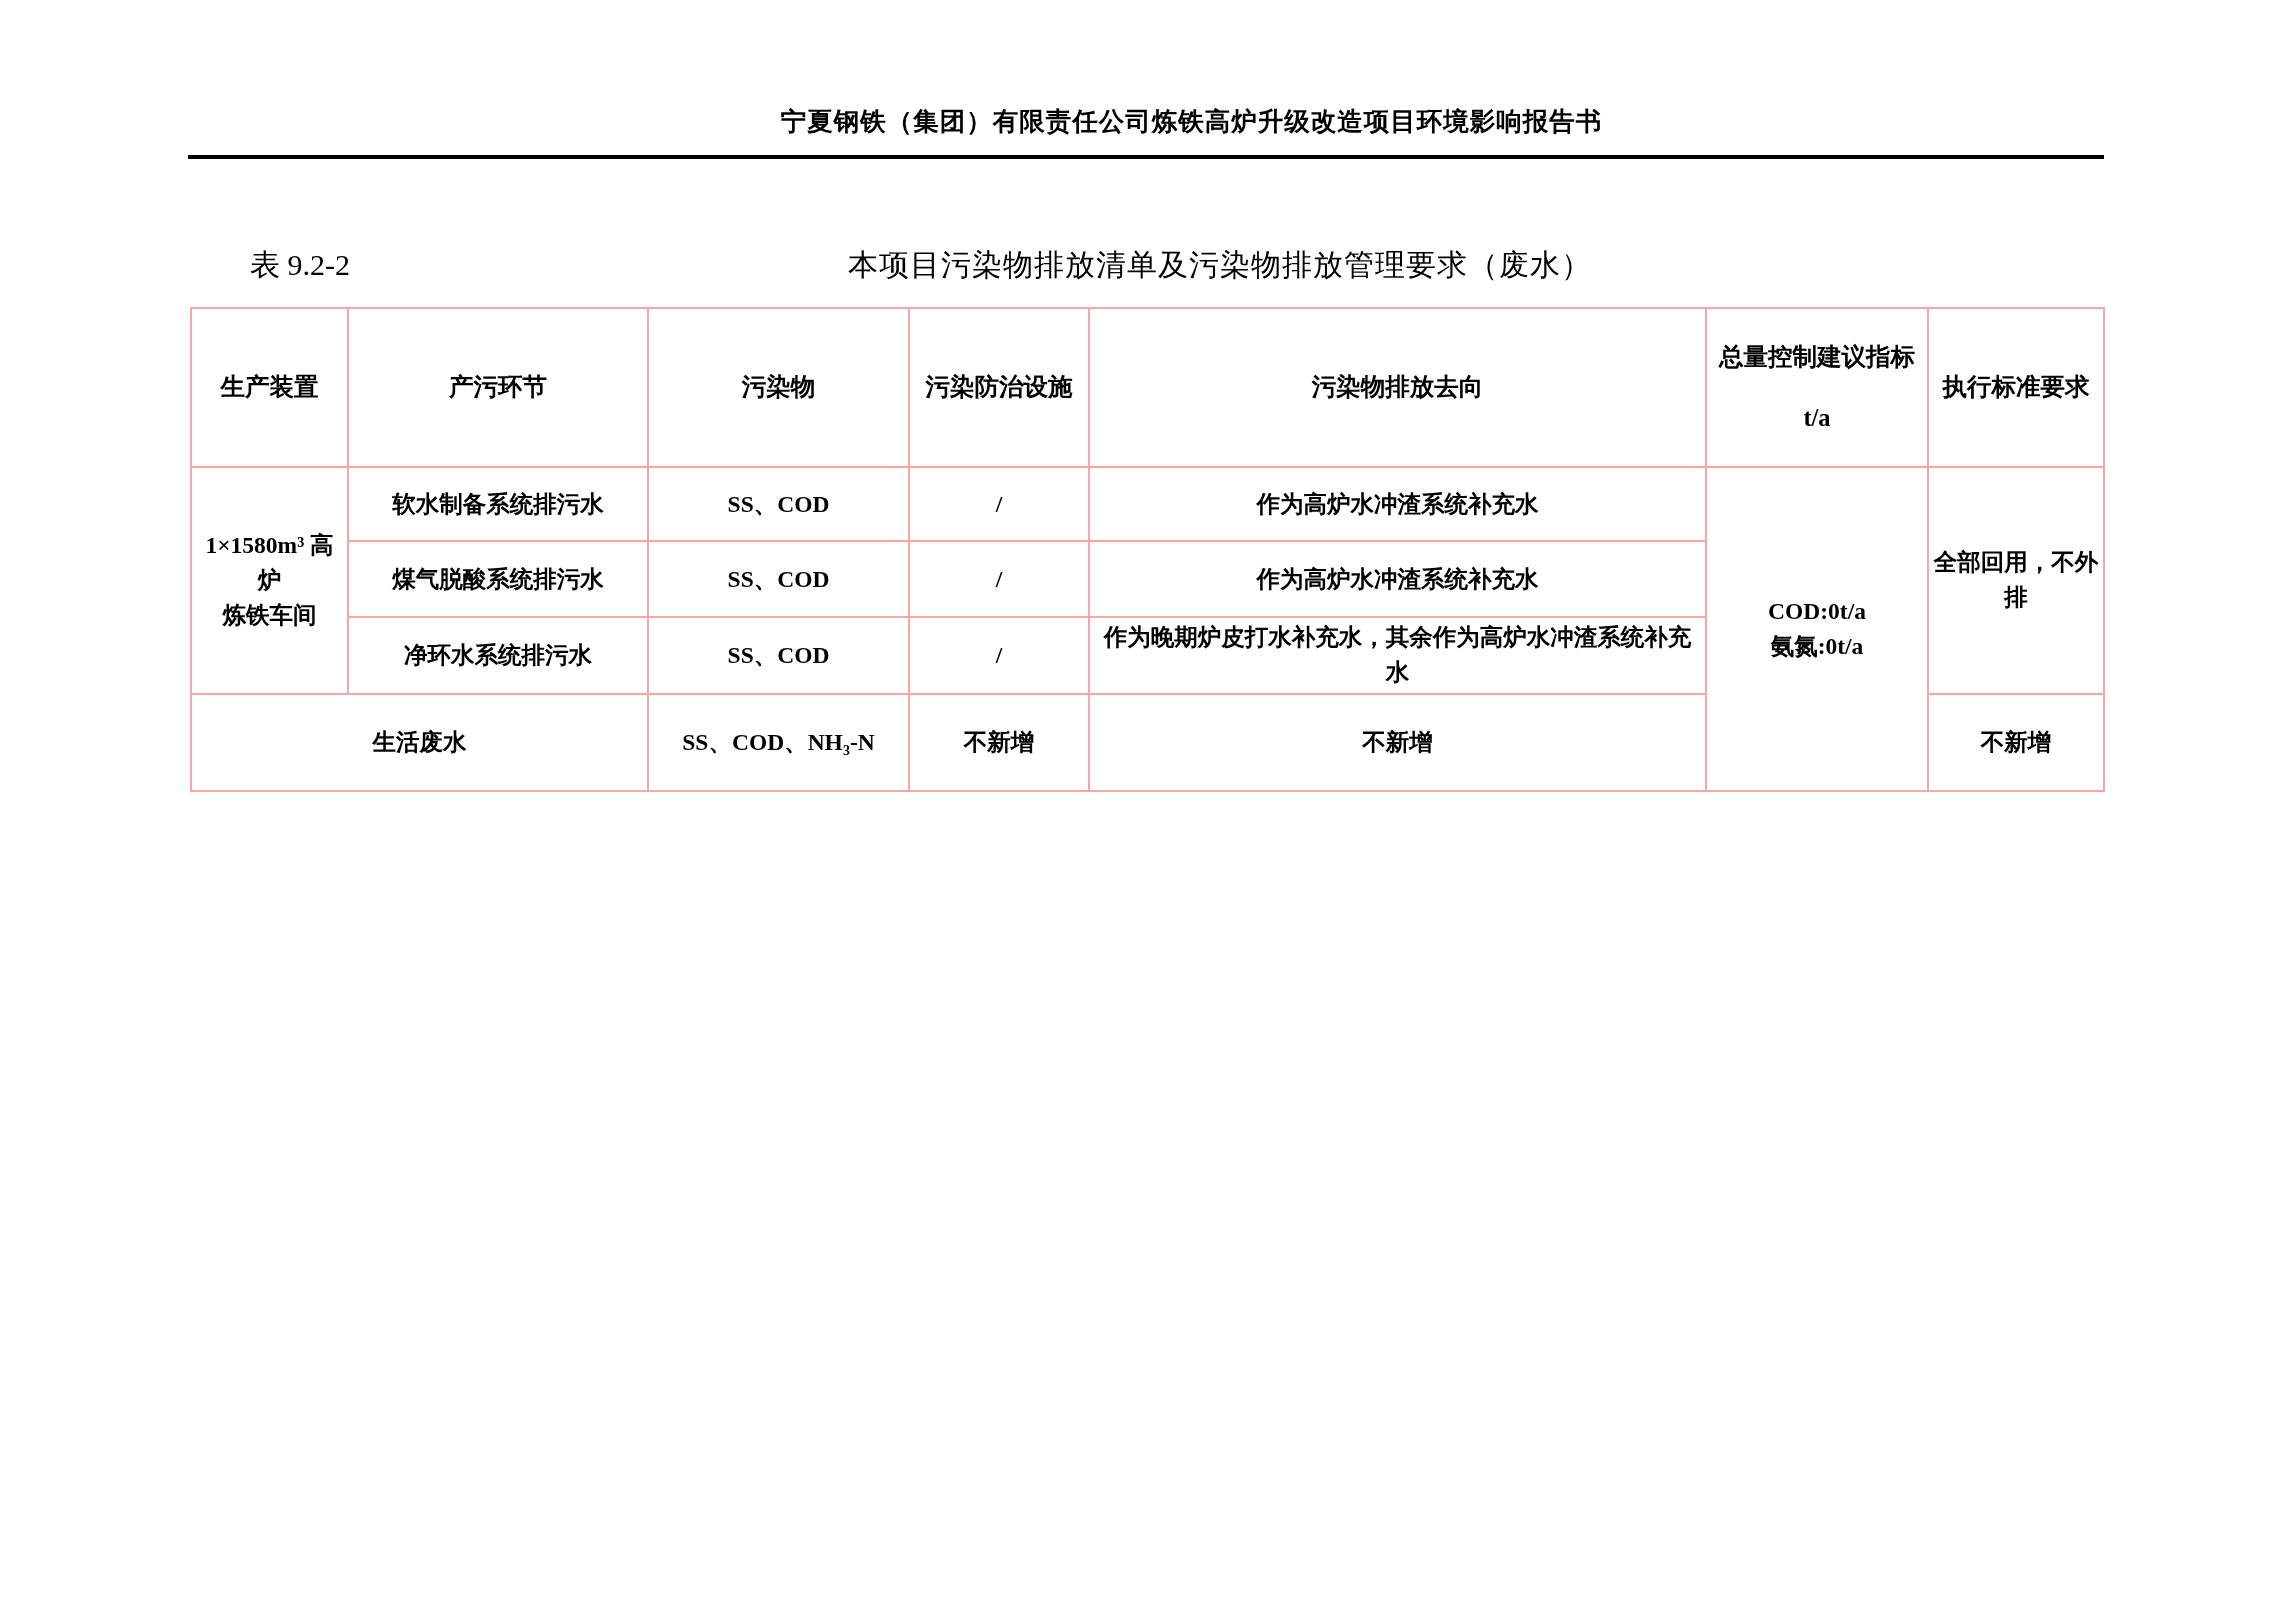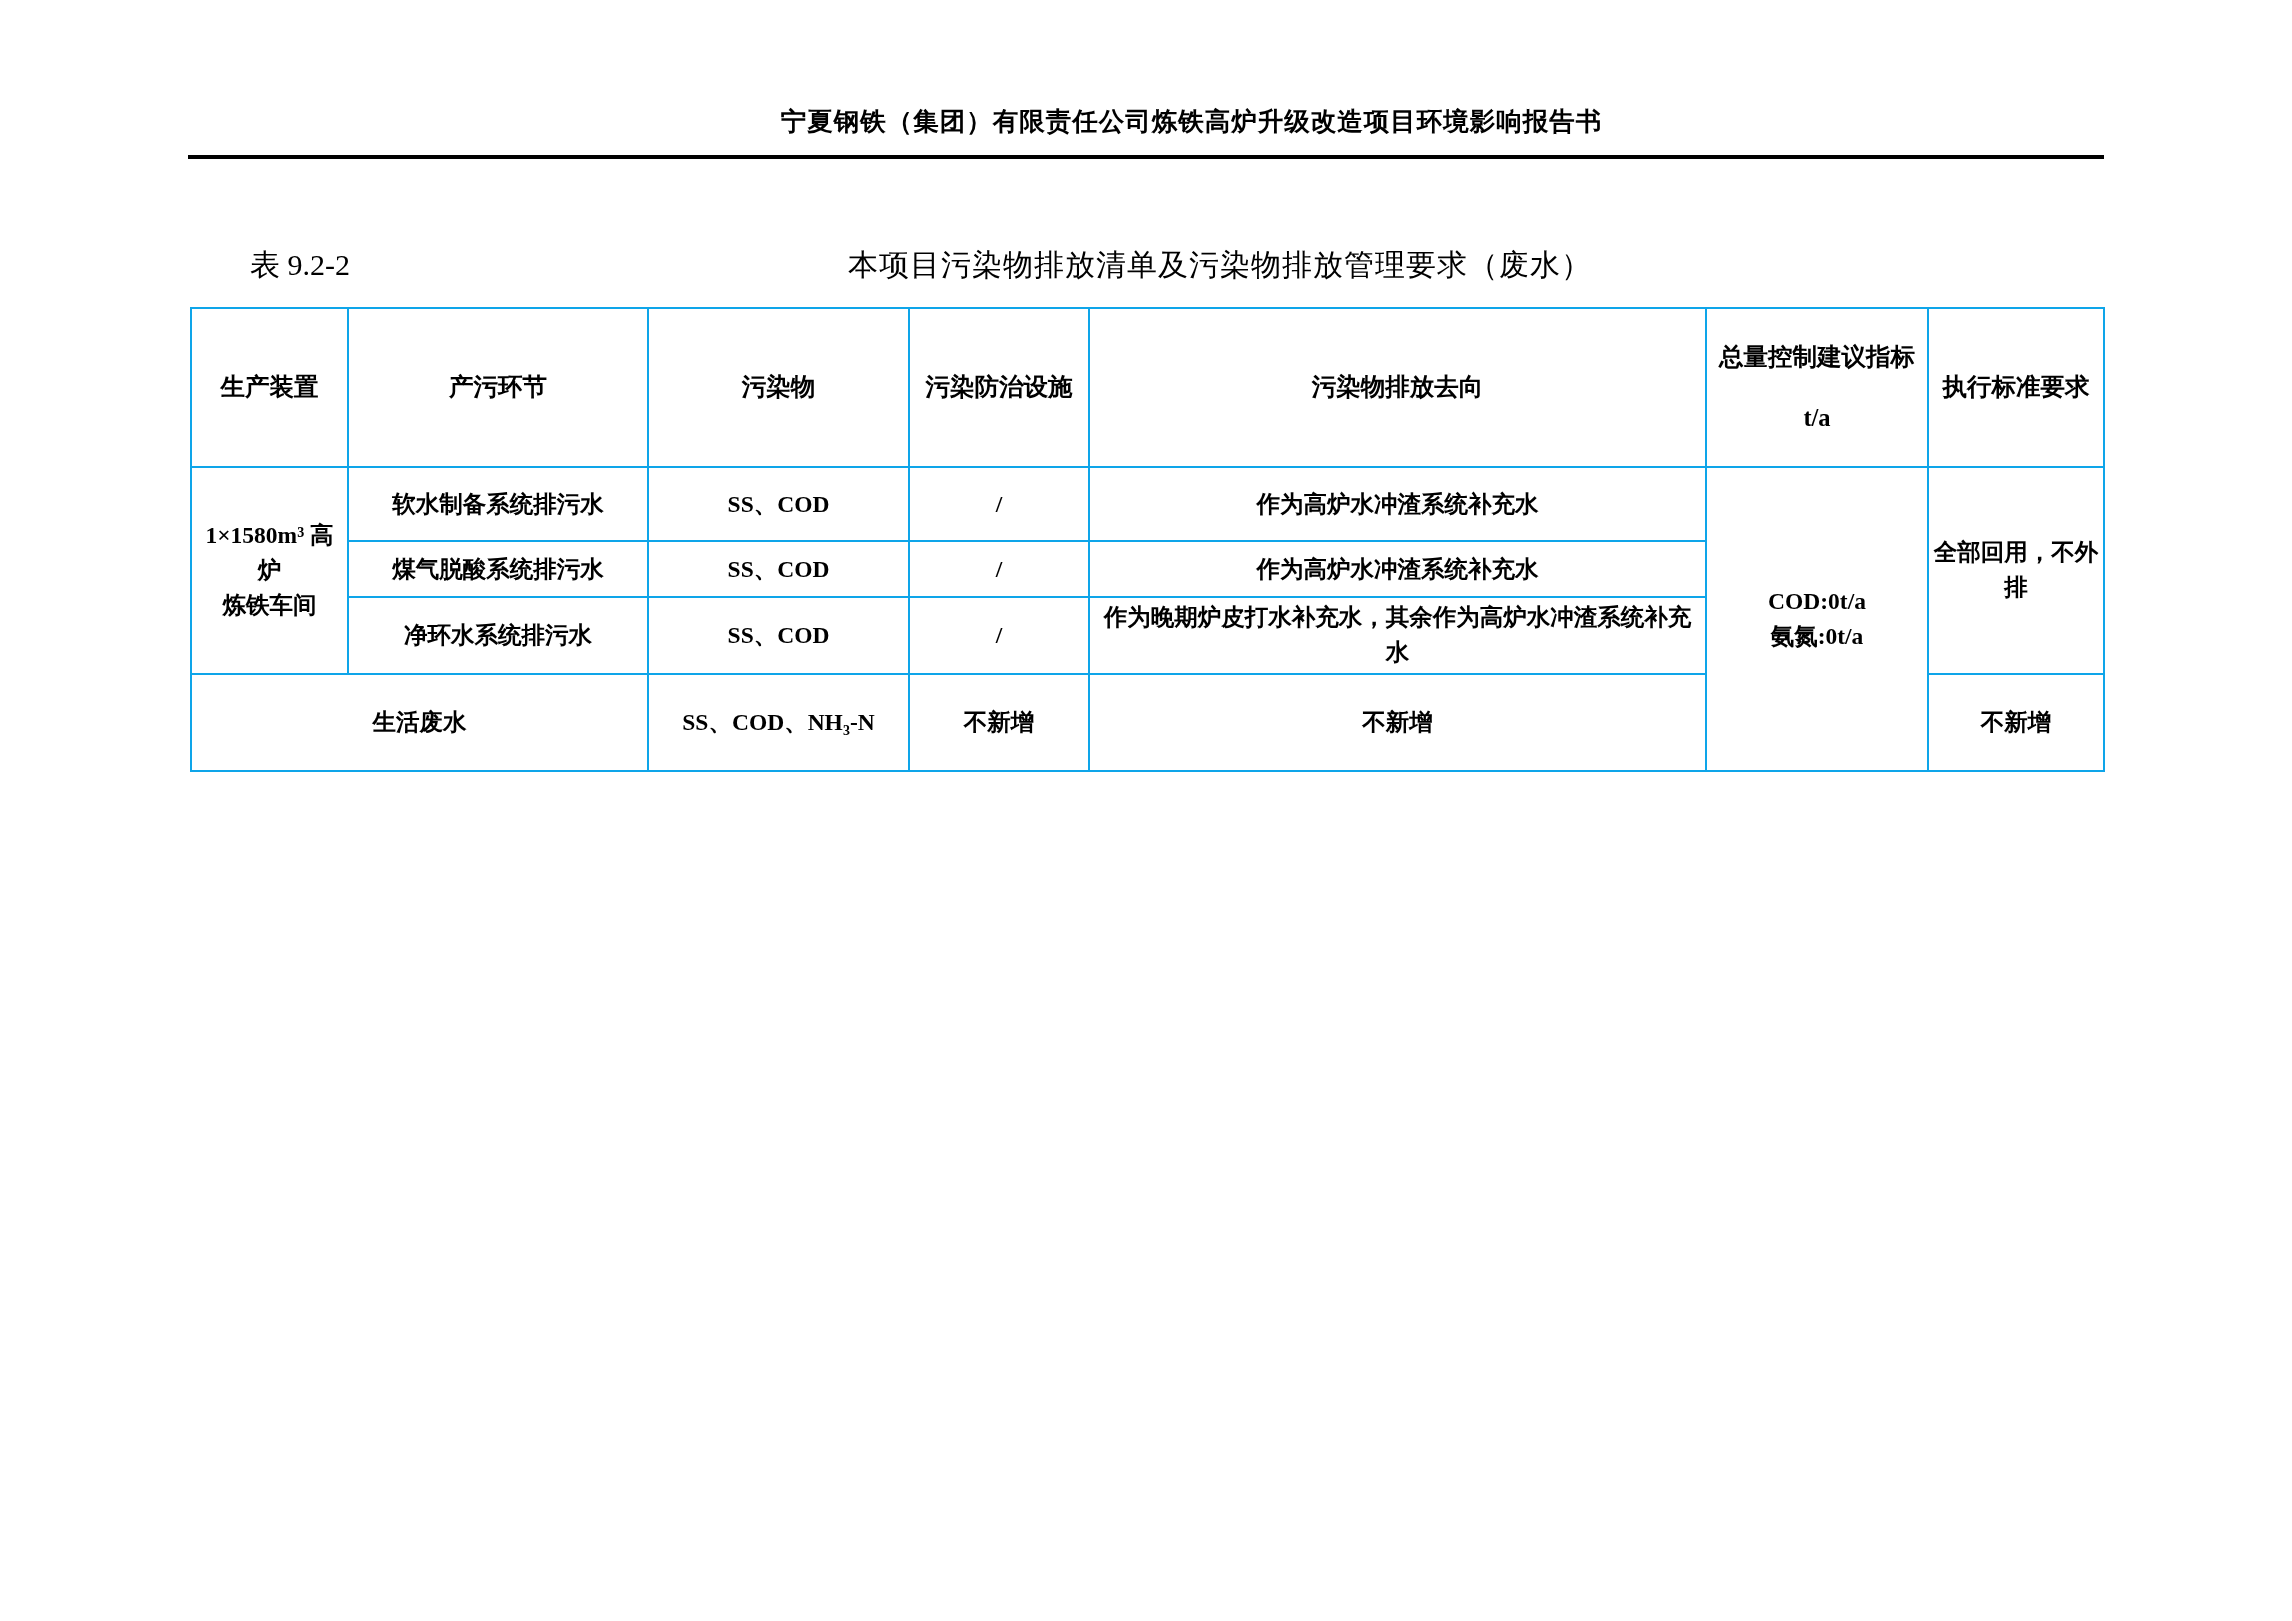--- a/index.html
+++ b/index.html
@@ -60,21 +60,21 @@
     position: absolute;
     top: 307px;
     left: 190px;
     width: 1914px;
     border-collapse: collapse;
     table-layout: fixed;
     border: 2.9px solid #000000;
   }
   .report-table th,
   .report-table td {
-    border: 2px solid #0ea5e9;
+    border: 2px solid #fca5a5;
     text-align: center;
     vertical-align: middle;
     padding: 2px 2.9px;
     font-size: 23.5px;
     line-height: 1.5;
     white-space: pre-line;
     overflow: hidden;
   }
   .report-table thead th {
     font-weight: bold;
@@ -138,21 +138,21 @@
 炼铁车间</td>
         <td>软水制备系统排污水</td>
         <td>SS、COD</td>
         <td>/</td>
         <td>作为高炉水冲渣系统补充水</td>
         <td rowspan="4">COD:0t/a
 氨氮:0t/a</td>
         <td rowspan="3">全部回用，不外
 排</td>
       </tr>
-      <tr style="height:56px">
+      <tr style="height:76px">
         <td>煤气脱酸系统排污水</td>
         <td>SS、COD</td>
         <td>/</td>
         <td>作为高炉水冲渣系统补充水</td>
       </tr>
       <tr style="height:75px">
         <td>净环水系统排污水</td>
         <td>SS、COD</td>
         <td>/</td>
         <td>作为晚期炉皮打水补充水，其余作为高炉水冲渣系统补充

